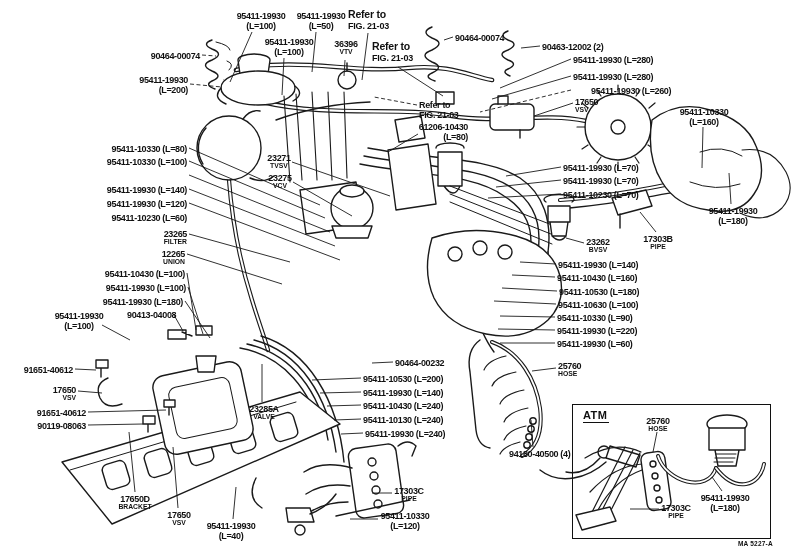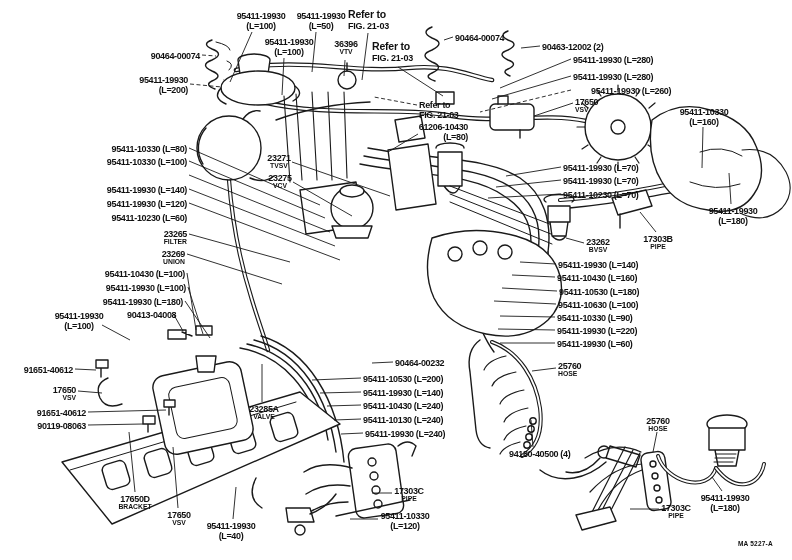--- a/index.html
+++ b/index.html
@@ -341,21 +341,21 @@
         <div class="t">95411-19930 (L=140)</div>
       </div>
       <div class="lbl right" style="left: 187px; top: 199px;">
         <div class="t">95411-19930 (L=120)</div>
       </div>
       <div class="lbl right" style="left: 187px; top: 229px;">
         <div class="t">23265</div>
         <div class="s small">FILTER</div>
       </div>
       <div class="lbl right" style="left: 185px; top: 249px;">
-        <div class="t">23269</div>
+        <div class="t">12265</div>
         <div class="s small">UNION</div>
       </div>
       <div class="lbl center" style="left: 279px; top: 153px;">
         <div class="t">23271</div>
         <div class="s small">TVSV</div>
       </div>
       <div class="lbl center" style="left: 280px; top: 173px;">
         <div class="t">23275</div>
         <div class="s small">VCV</div>
       </div>
@@ -483,15 +483,18 @@
         <div class="t">17303C</div>
         <div class="s small">PIPE</div>
       </div>
       <div class="lbl center" style="left: 725px; top: 493px;">
         <div class="t">95411-19930</div>
         <div class="s">(L=180)</div>
       </div>
     </div>
 
 
+  <div class="atm-box">
+    <span class="atm-title">ATM</span>
+  </div>
 
   <div class="footer-code">MA 5227-A</div>
 </div>
 
 </body></html>

